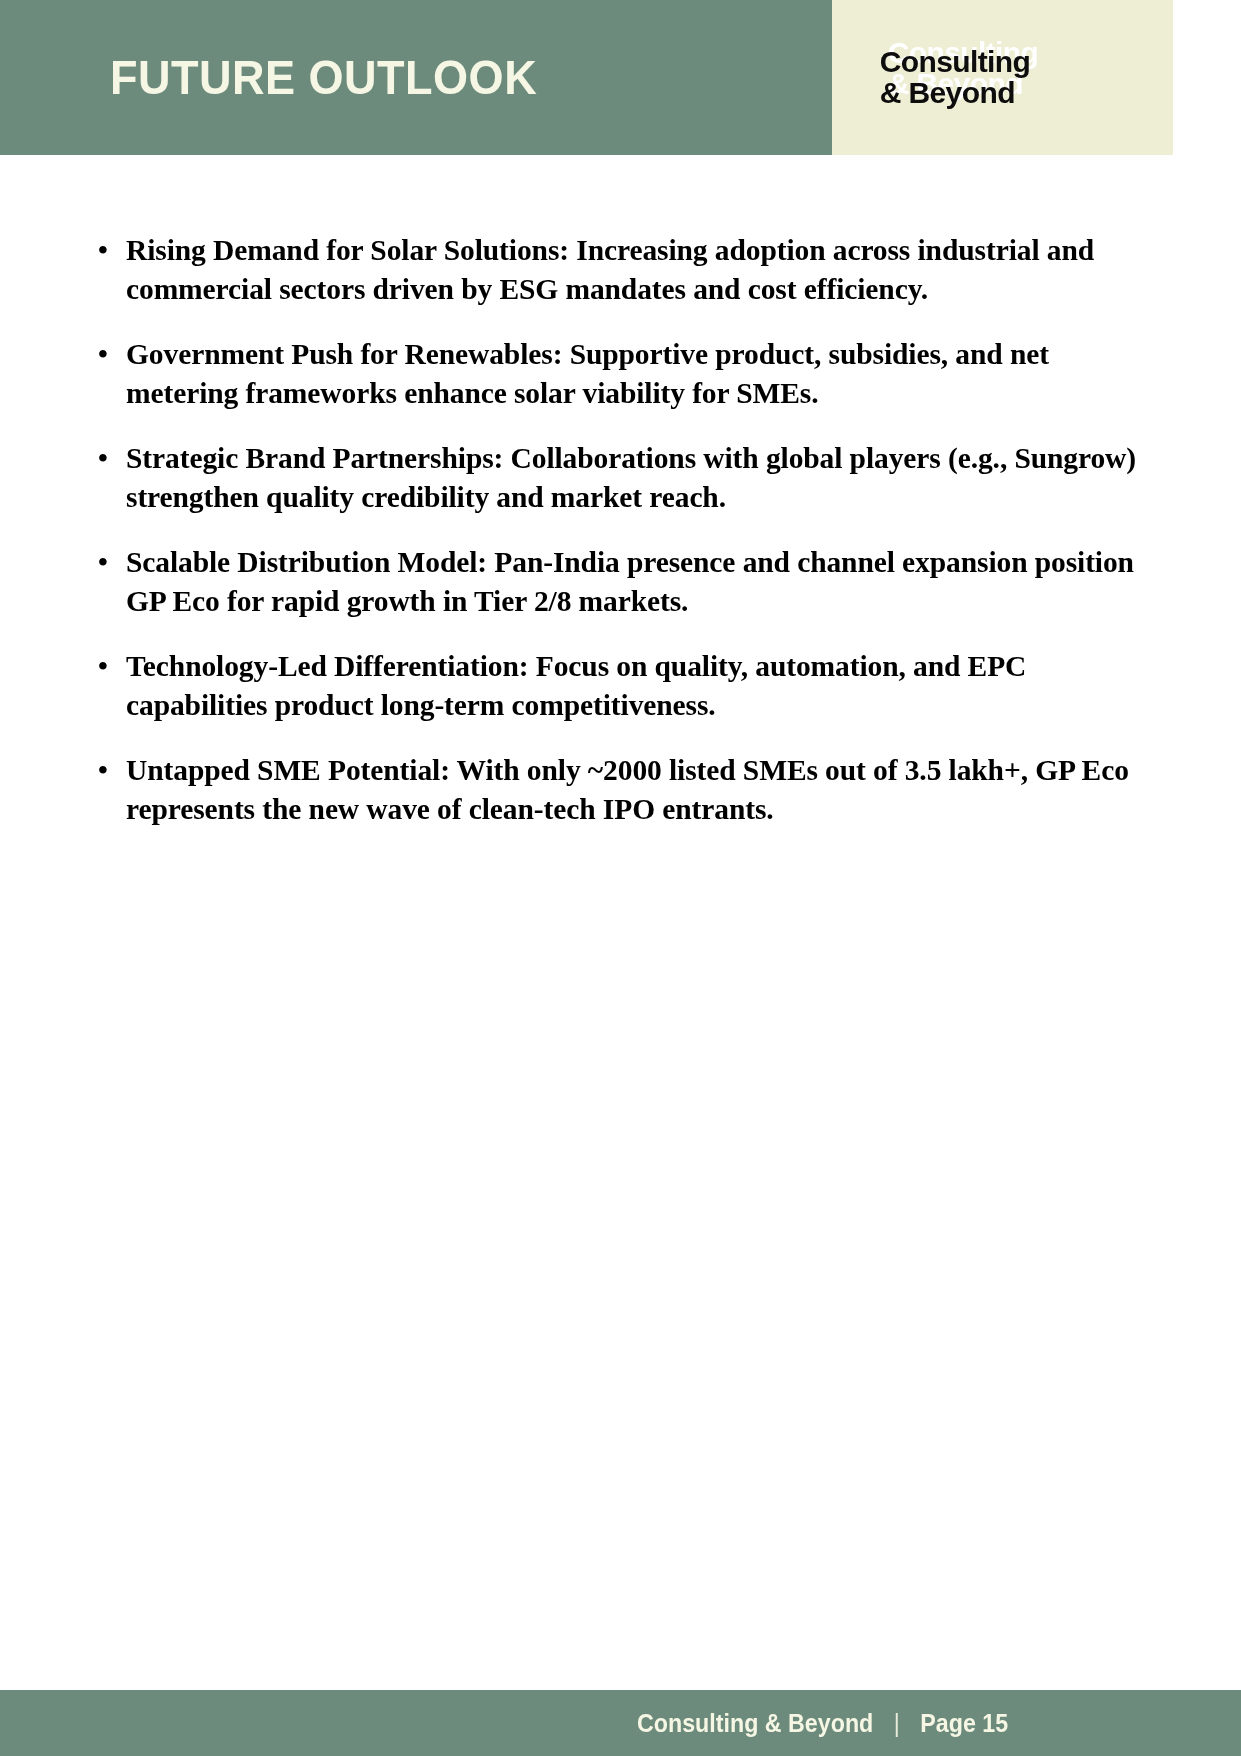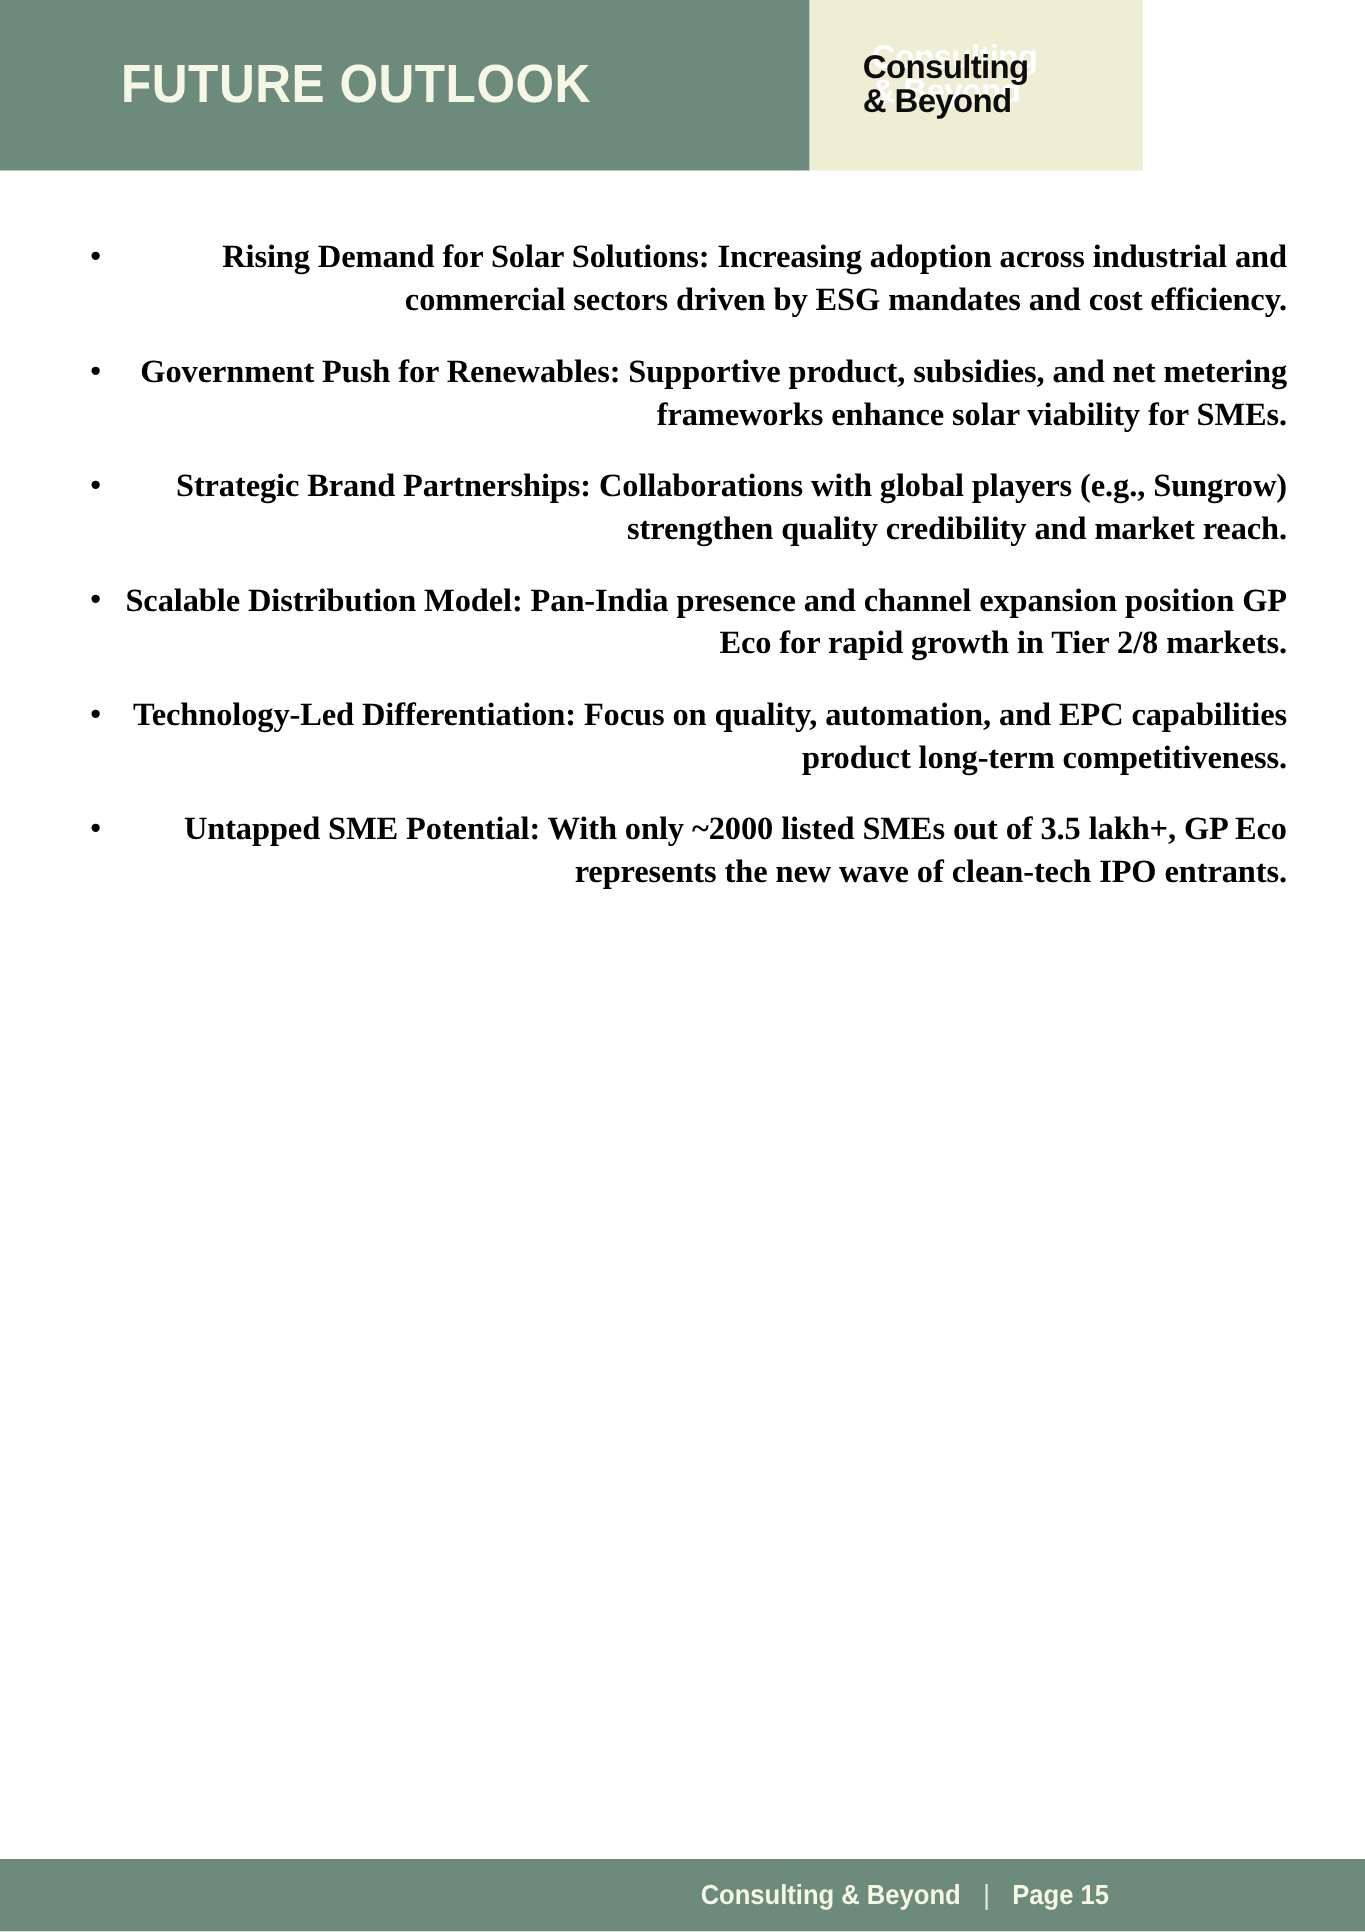--- a/index.html
+++ b/index.html
@@ -13,21 +13,21 @@
     position: relative;
     font-family: "Liberation Serif", serif;
     overflow: hidden;
   }
 
   
   .header {
     position: absolute;
     left: 0;
     top: 0;
-    width: 1039px;
+    width: 1173px;
     height: 155px;
     display: flex;
     align-items: stretch;
   }
   .header-bar {
     background: #6d8b7c;
     width: 880px;
     height: 155px;
     display: flex;
     align-items: center;
@@ -98,23 +98,22 @@
   .content {
     position: absolute;
     left: 0;
     top: 155px;
     width: 1241px;
     padding: 60px 60px 0 60px;
     box-sizing: border-box;
   }
   ul.bullets {
     list-style: none;
-    margin: 0;
+    margin: 16px;
     padding: 0;
-    text-align: right;
   }
   ul.bullets li {
     position: relative;
     padding-left: 50px;
     margin-bottom: 26px;
     font-family: "Liberation Serif", serif;
     font-weight: bold;
     font-size: 29.5px;
     line-height: 39px;
     color: #000000;

